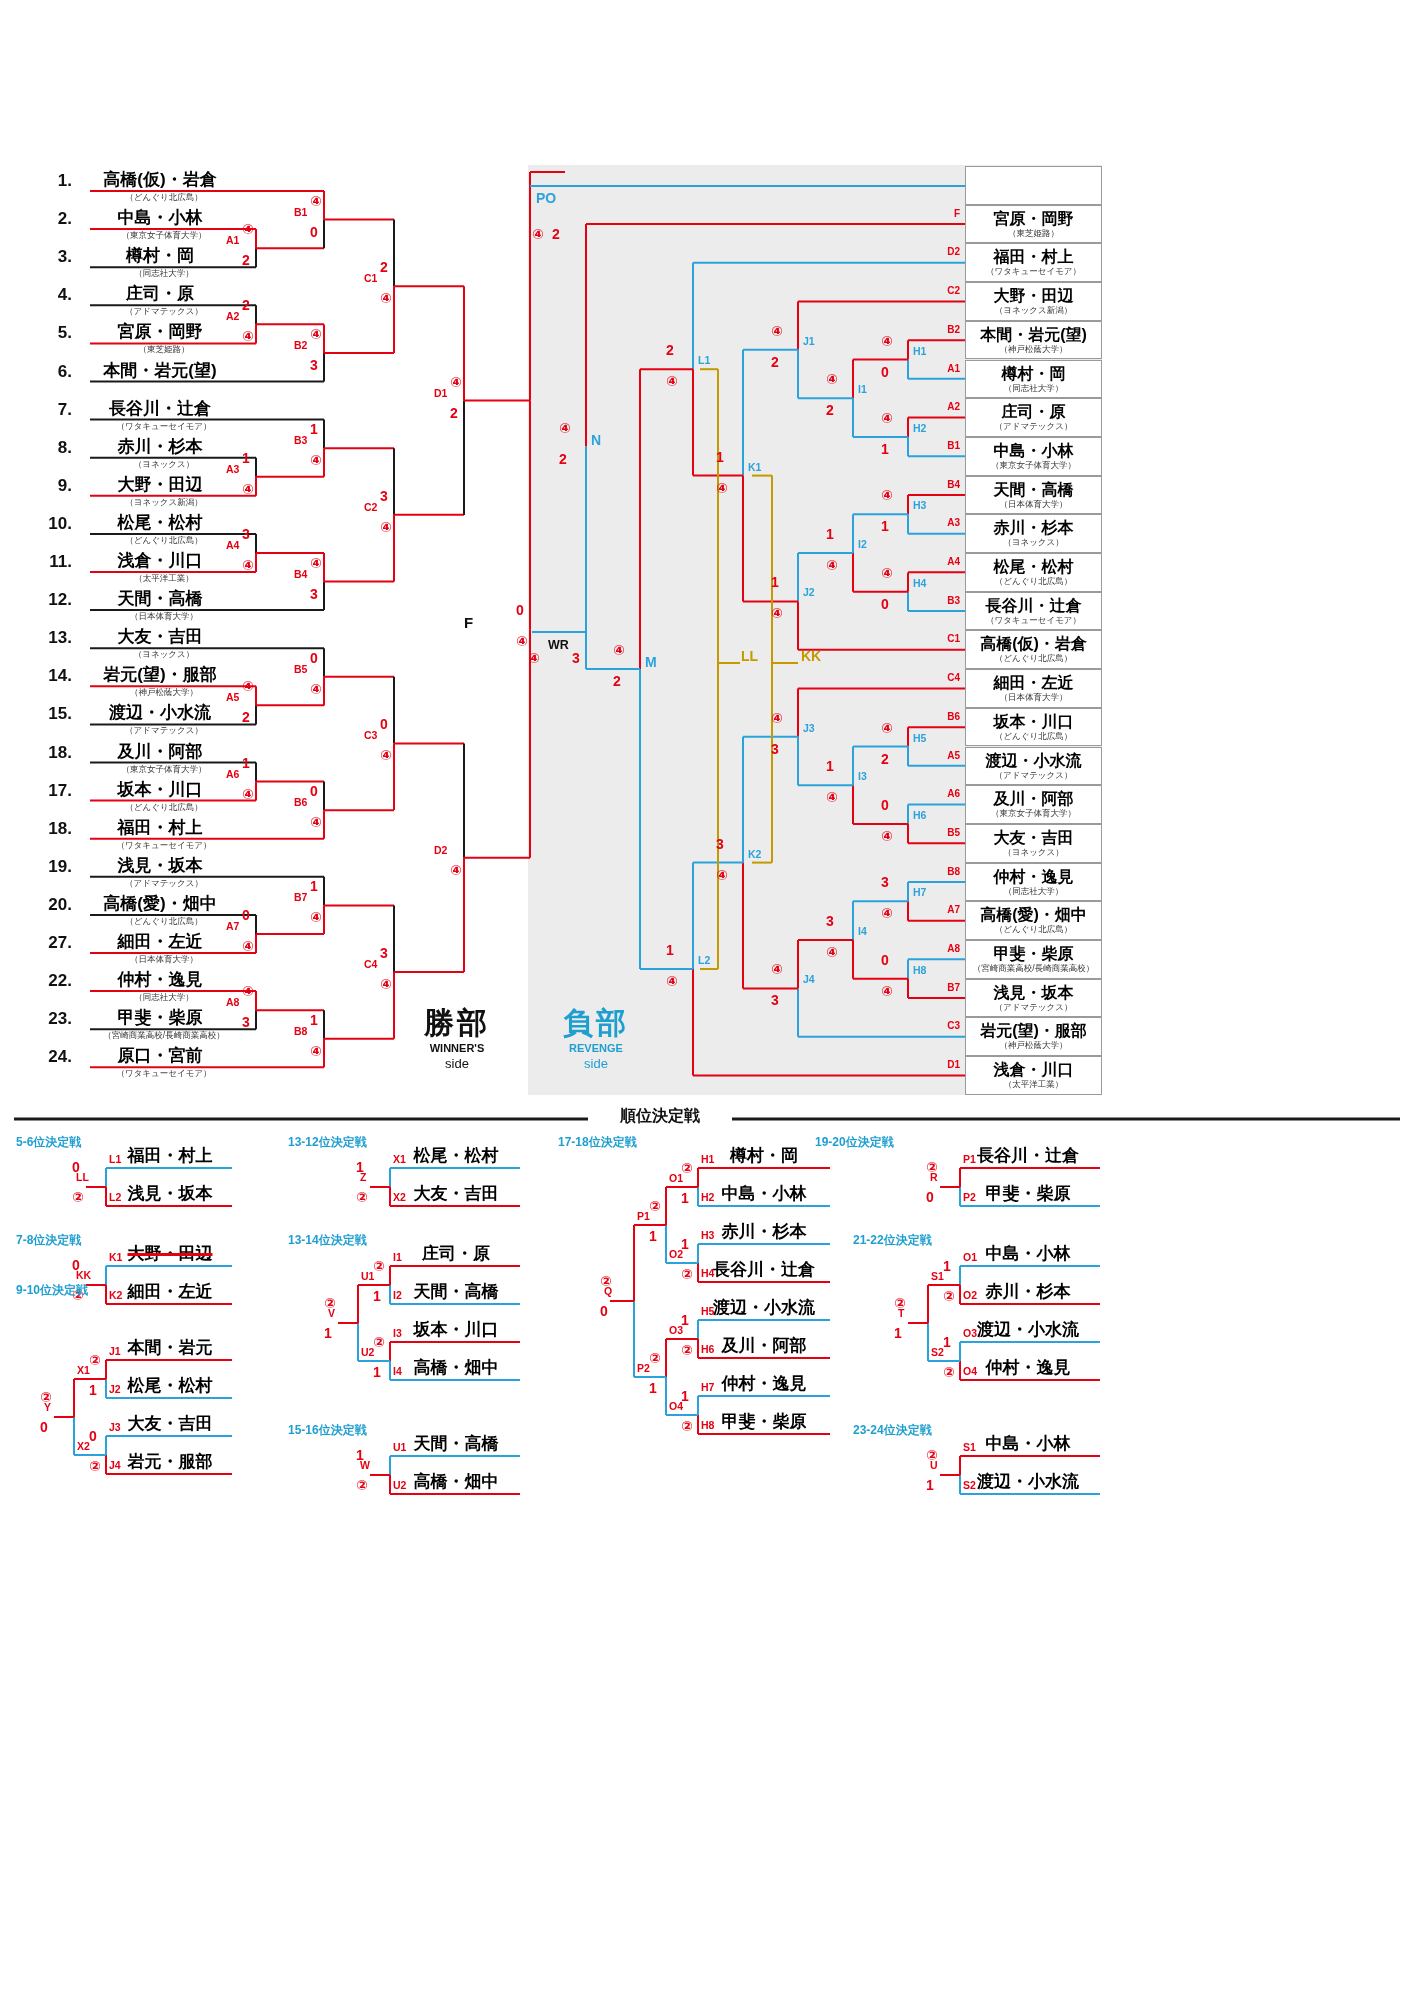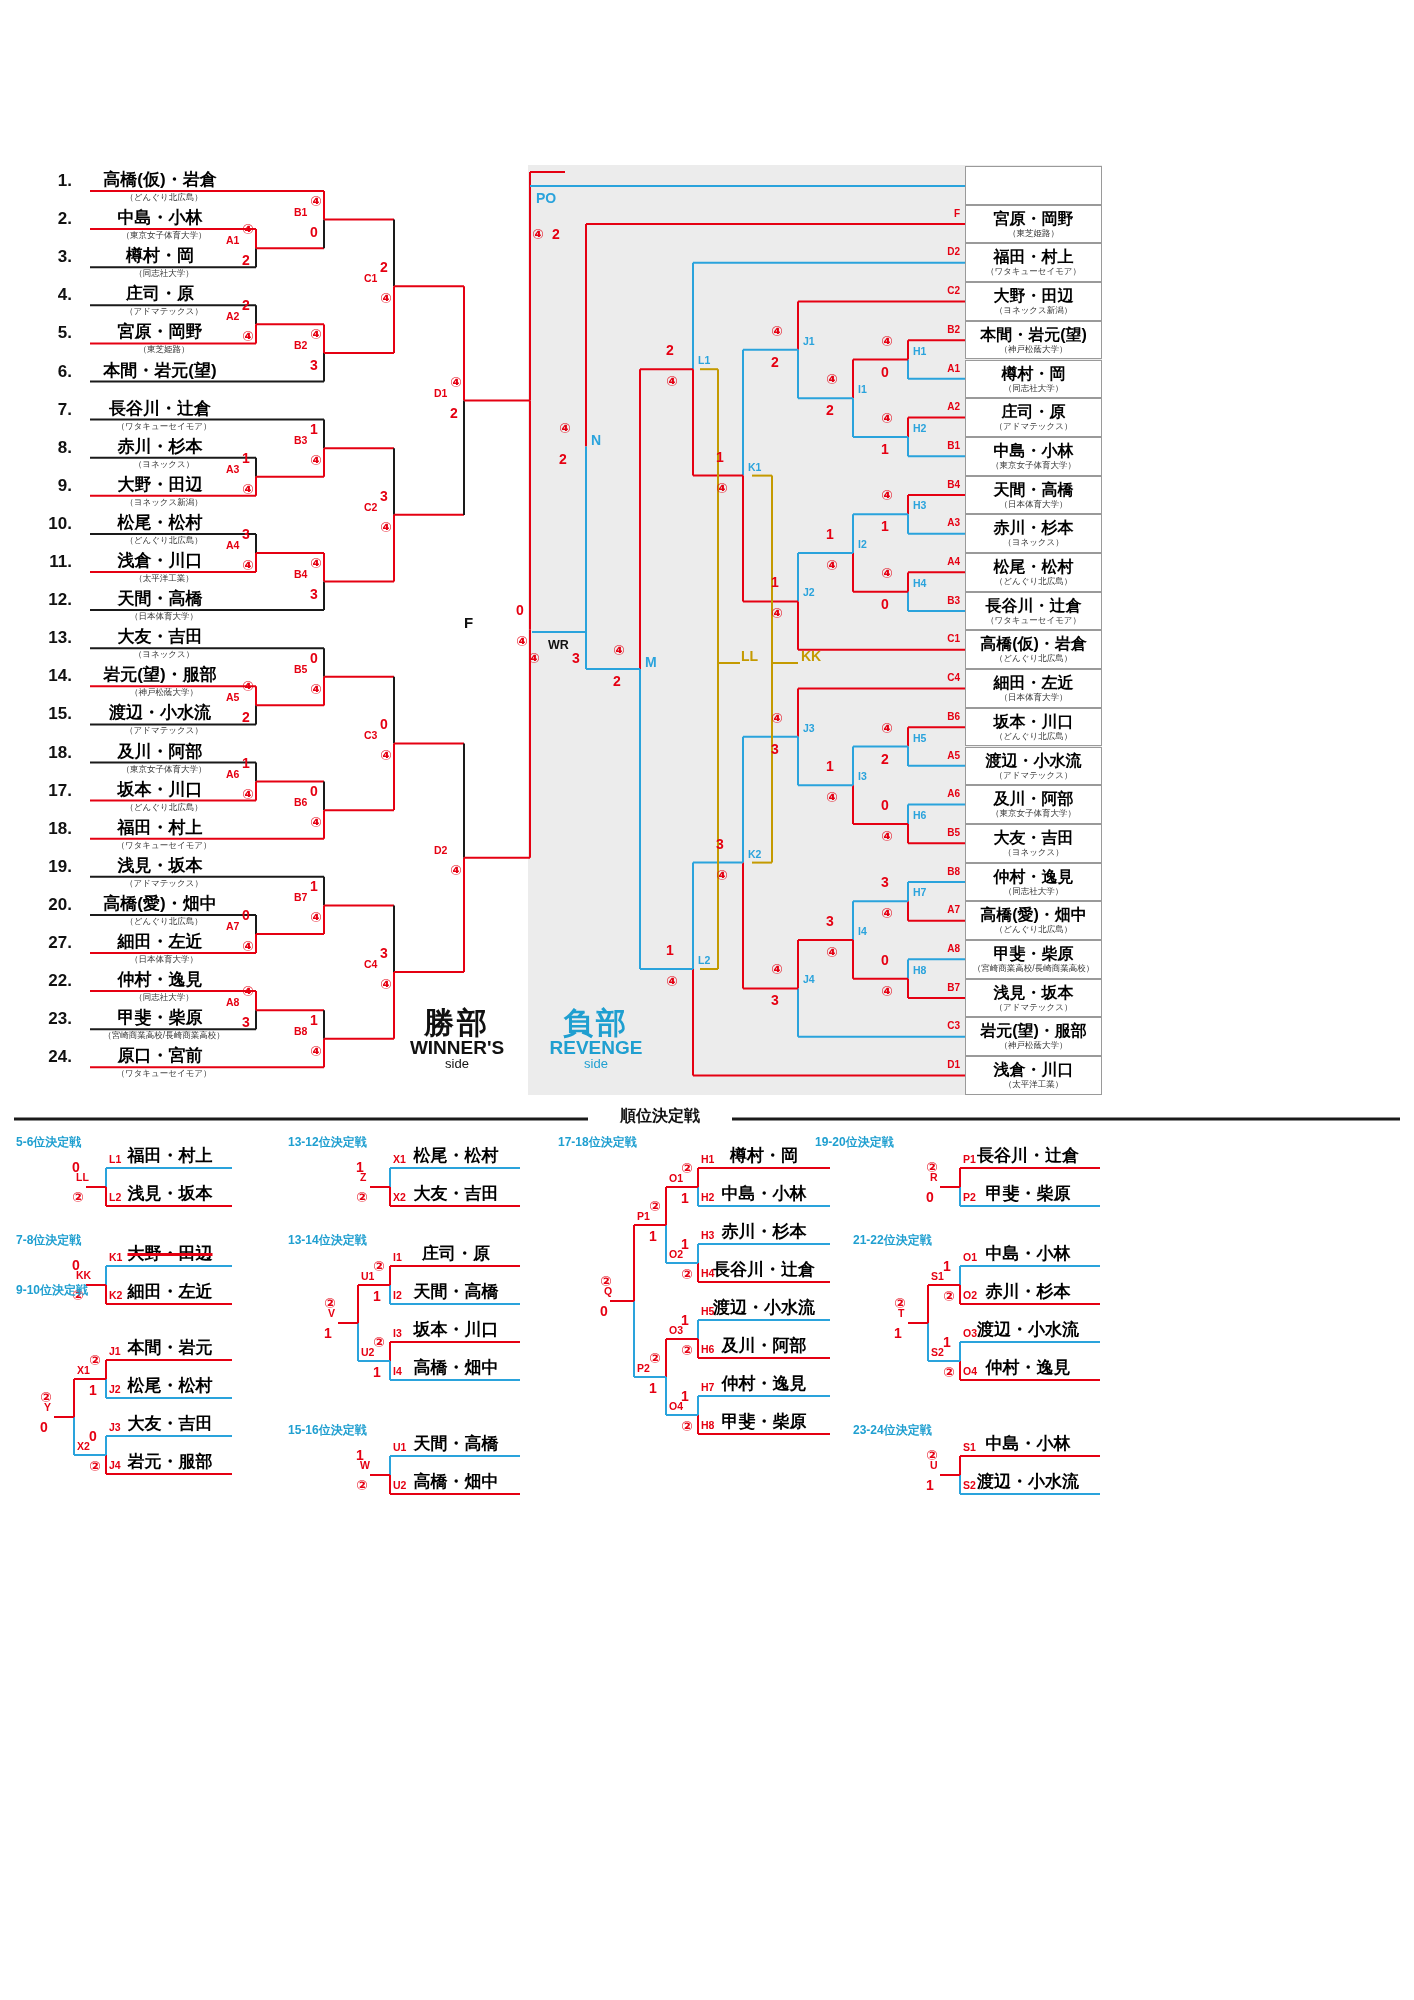--- a/index.html
+++ b/index.html
@@ -19,21 +19,21 @@
   .jl-gold{color:#c49a00;font-weight:bold;font-size:14px;white-space:nowrap;line-height:16px;}
   .wr-label{font-size:12.5px;font-weight:bold;color:#111;white-space:nowrap;}
   .f-label{font-size:15px;font-weight:bold;color:#111;white-space:nowrap;}
   .box-label{color:#e50012;font-weight:bold;font-size:10px;text-align:right;white-space:nowrap;}
   .mini-title{color:#1f9fd0;font-weight:bold;font-size:12px;white-space:nowrap;}
   .strike{text-decoration:line-through;text-decoration-color:#e50012;text-decoration-thickness:2.5px;}
   .grey-panel{background:#ececec;}
   .rbox{background:#fff;border:1px solid #9a9a9a;box-sizing:border-box;}
   .side-block{text-align:center;}
   .side-jp{font-size:30px;font-weight:bold;letter-spacing:3px;line-height:34px;}
-  .side-en{font-size:19px;font-weight:bold;line-height:16px;}
+  .side-en{font-size:11px;font-weight:bold;line-height:16px;}
   .side-sub{font-size:13px;line-height:15px;}
   .blue-text{color:#1f9fd0;}
   .ph-label{left:588px;top:1106px;width:144px;text-align:center;font-size:16px;font-weight:bold;background:#fff;white-space:nowrap;}
 </style>
 </head>
 <body>
 
 <div id="canvas">
   <div class="abs grey-panel" style="left:528px;top:165px;width:574px;height:930px"></div>
   <svg id="lines" class="abs" style="left:0;top:0" width="1414" height="2000">

